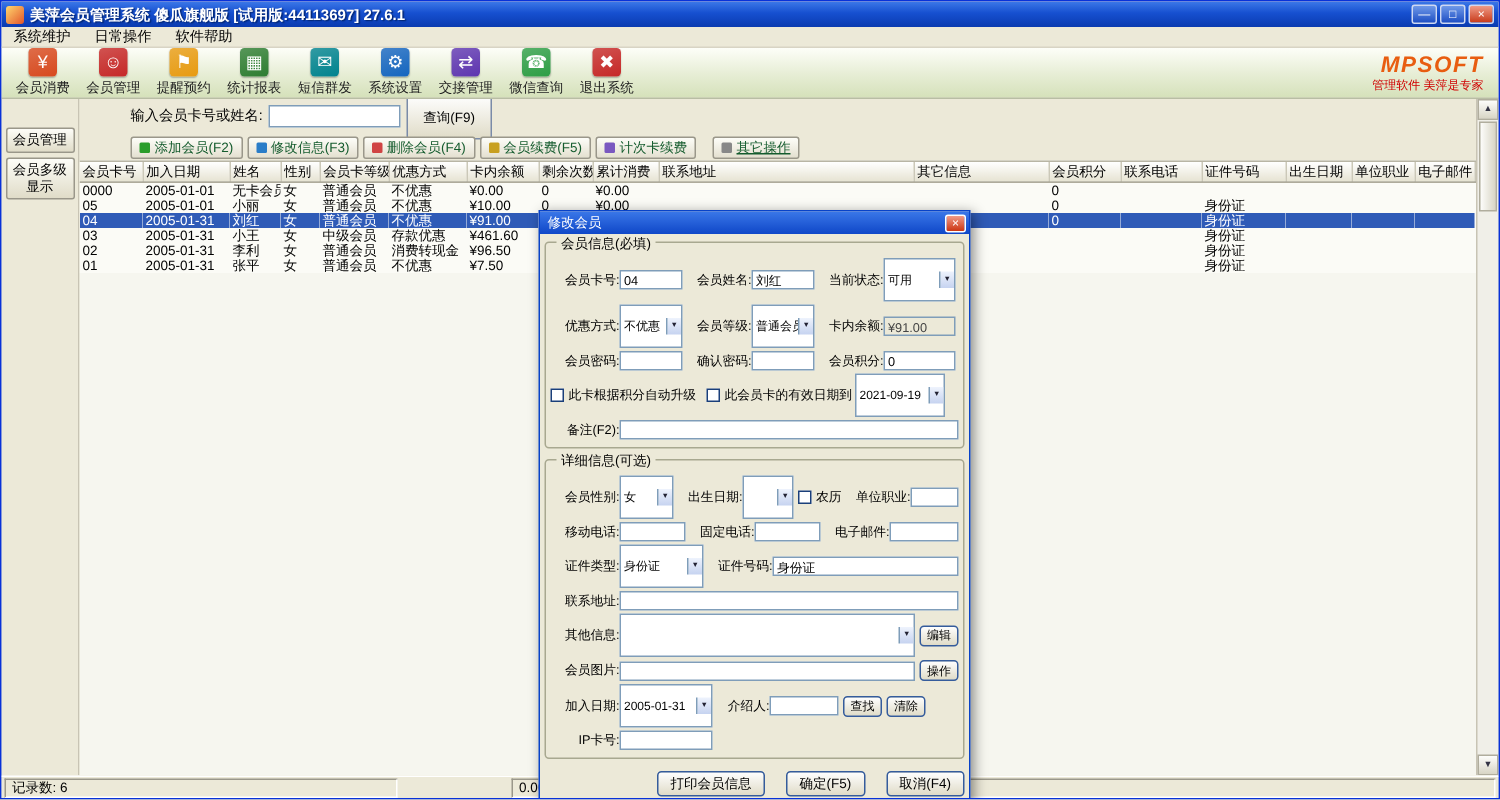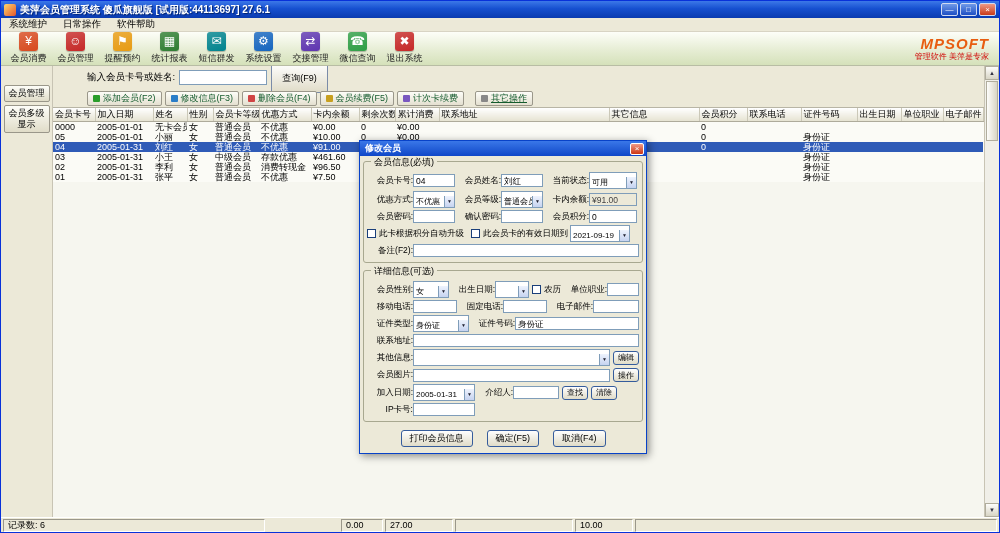--- a/index.html
+++ b/index.html
@@ -72,43 +72,43 @@
                display:flex; align-items:center; padding:0 2px; }
   .sb-panel { height:13px; line-height:11px; font-size:9px; padding:0 4px; margin-right:2px;
               border:1px solid; border-color:#9a978a #fff #fff #9a978a; white-space:nowrap; overflow:hidden; }
   .sb-records { width:262px; }
   .sb-filler { flex:1; margin-right:0; }
 
   
   .dialog { position:absolute; left:358px; top:139px; width:288px; background:#ece9d8;
             border:1px solid #0842c8; box-shadow:2px 2px 8px rgba(0,0,0,.45); z-index:20; }
   .dlg-tb { height:15px; background:linear-gradient(180deg,#3a77e8,#0f47c8); display:flex; align-items:center; padding:0 2px 0 5px; }
-  .dlg-title { flex:1; color:#fff; font-size:9px; font-weight:bold; }
+  .dlg-title { flex:1; color:#fff; font-size:9px; font-weight:normal; }
   .dlg-close { width:14px; height:12px; background:linear-gradient(#f09a86,#cc3512); border:1px solid #fff;
                border-radius:2px; color:#fff; font-size:8px; line-height:10px; text-align:center; }
   .dlg-body { padding:5px 3px 4px; font-size:9px; }
   .group { position:relative; border:1px solid #a8a890; border-radius:3px; padding:8px 3px 3px; margin-bottom:7px; }
   .group-title { position:absolute; top:-6px; left:7px; background:#ece9d8; padding:0 3px; font-size:9px; }
   .drow { display:flex; align-items:center; margin:2px 0; }
   .dlabel { font-size:8.5px; text-align:right; white-space:nowrap; overflow:hidden; flex:0 0 46px; width:46px; }
   .dlabel.w38 { flex:0 0 38px; width:38px; }
   .tb { display:inline-block; height:13px; line-height:12px; background:#fff; border:1px solid #7f9db9;
         padding:0 2px; overflow:hidden; white-space:nowrap; font-size:8.5px; vertical-align:middle; }
   .tb.gray { background:#ece9d8; color:#444; }
-  .combo { display:inline-flex; height:17px; background:#fff; border:1px solid #7f9db9; align-items:flex-end;
+  .combo { display:inline-flex; height:29px; background:#fff; border:1px solid #7f9db9; align-items:center;
            overflow:hidden; vertical-align:middle; }
   .combo-text { flex:1; padding:0 2px; line-height:11px; overflow:hidden; white-space:nowrap; font-size:8px; }
   .combo-btn { width:10px; flex:0 0 10px; background:linear-gradient(#eef3fd,#c6d3f0); border-left:1px solid #7f9db9;
                font-size:5px; line-height:11px; text-align:center; color:#223; }
   .cb { display:inline-block; width:9px; height:9px; background:#fff; border:1px solid #1a3f7a; margin-right:3px; flex:0 0 9px; }
   .cb-label { font-size:8.5px; white-space:nowrap; overflow:hidden; }
   .xbtn { height:17px; border:1px solid #355c9c; border-radius:3px; background:linear-gradient(#fefefe,#e0dcc8);
           font-size:9px; padding:0 8px; font-family:inherit; }
   .xbtn.small { height:14px; font-size:8px; padding:0 4px; margin-left:3px; }
-  .dlg-btns { display:flex; justify-content:center; gap:14px; padding:1px 0 2px; }
+  .dlg-btns { display:flex; justify-content:flex-end; gap:14px; padding:1px 0 2px; }
 </style>
 </head>
 <body>
 
 <div class="window">
 
   <div class="titlebar">
     <span class="app-icon"></span>
     <span class="title-text">美萍会员管理系统 傻瓜旗舰版 [试用版:44113697] 27.6.1</span>
     <span class="win-btns">

